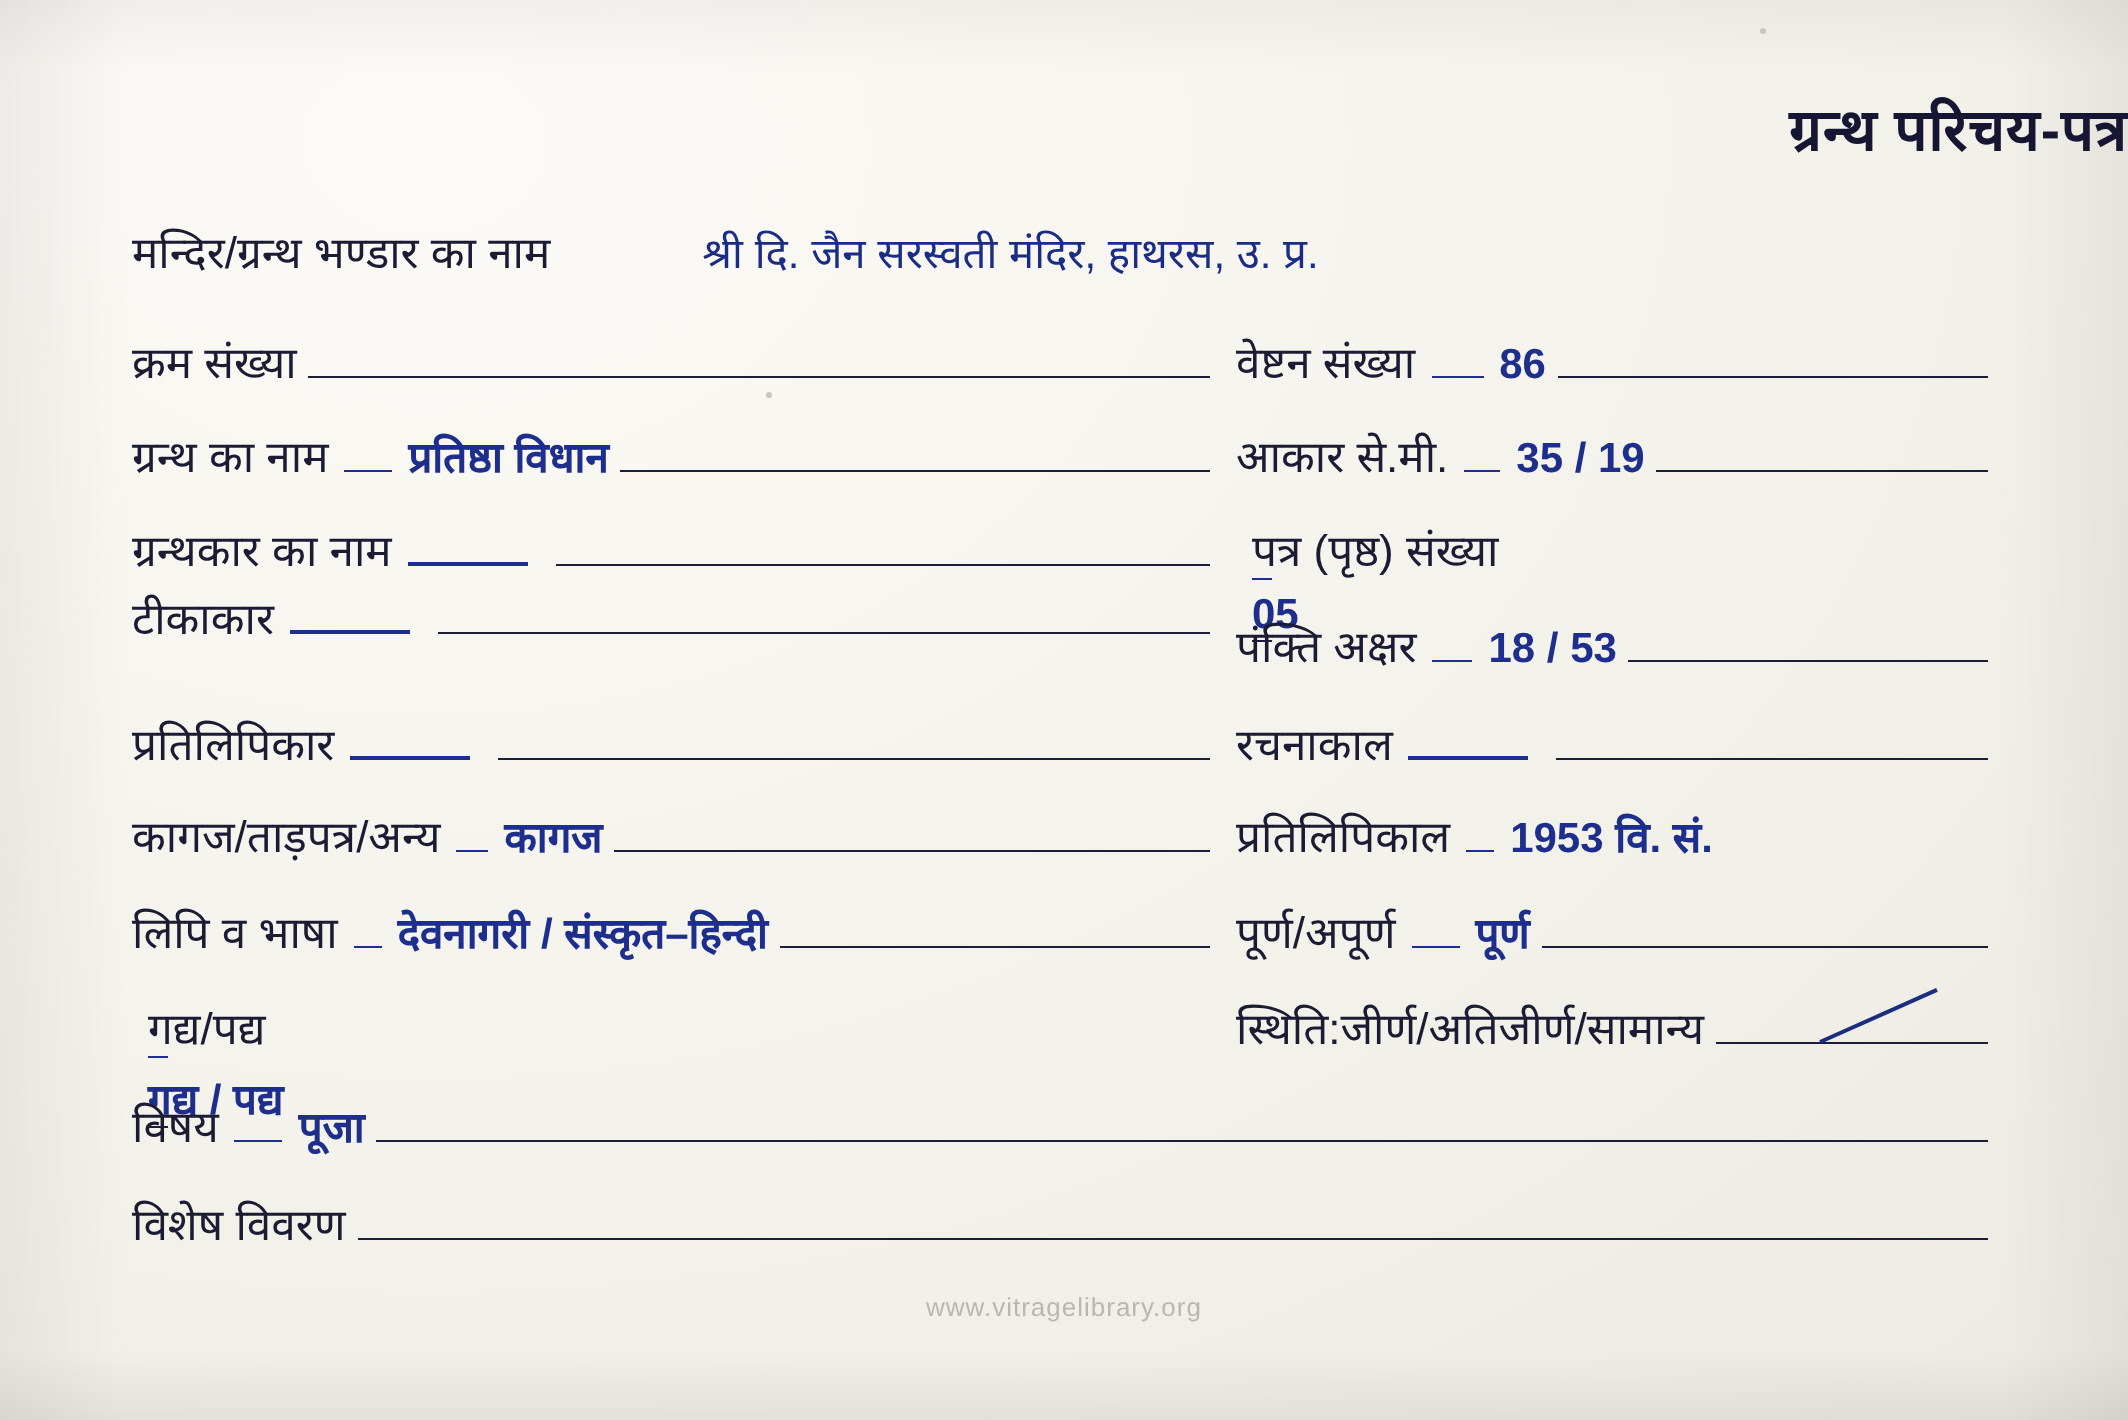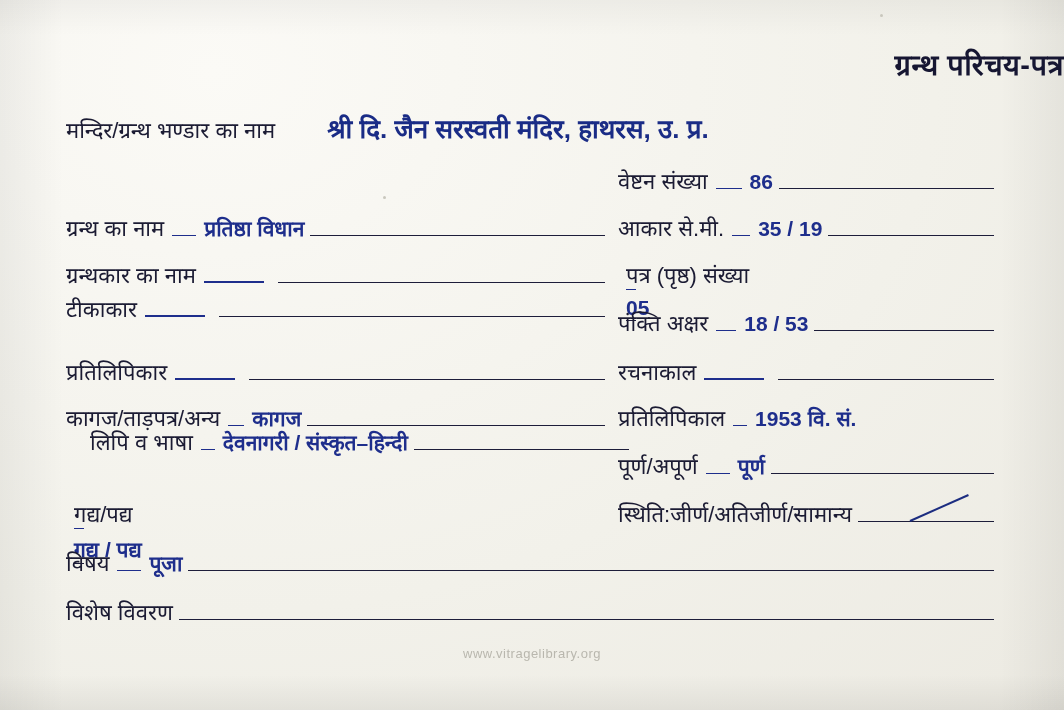--- a/index.html
+++ b/index.html
@@ -84,24 +84,24 @@
     top: 110px;
     width: 930px;
     display: flex;
     align-items: baseline;
   }
   .header-row .name {
     font-size: 22px;
     color: #1b1b33;
   }
   .header-row .inst {
-    font-size: 26px;
+    font-size: 21px;
     color: #1a2c86;
-    font-weight: bold;
-    margin-left: 52px;
+    font-weight: normal;
+    margin-left: 76px;
   }
   .strike {
     position: absolute;
     border-top: 2px solid #1c2d80;
     transform: rotate(-24deg);
     transform-origin: left center;
   }
   .watermark {
     position: absolute;
     left: 0;
@@ -127,20 +127,24 @@
   <div class="dot" style="left:383px; top:196px;"></div>
   <div class="dot" style="left:880px; top:14px;"></div>
 
   <div class="title">ग्रन्थ परिचय-पत्र</div>
 
   <div class="header-row">
     <span class="name">मन्दिर/ग्रन्थ भण्डार का नाम</span>
     <span class="inst">श्री दि. जैन सरस्वती मंदिर, हाथरस, उ. प्र.</span>
   </div>
 
+  <div class="row left-col" style="top:165px;">
+    <span class="lbl">क्रम संख्या</span>
+    <span class="rule"></span>
+  </div>
   <div class="row right-col" style="top:165px; width:382px;">
     <span class="lbl">वेष्टन संख्या</span>
     <span class="rule-ink" style="max-width:26px;"></span>
     <span class="val">86</span>
     <span class="rule"></span>
   </div>
 
   <div class="row left-col" style="top:212px;">
     <span class="lbl">ग्रन्थ का नाम</span>
     <span class="rule-ink" style="max-width:24px;"></span>
@@ -194,21 +198,21 @@
     <span class="rule-ink" style="max-width:16px;"></span>
     <span class="val">कागज</span>
     <span class="rule"></span>
   </div>
   <div class="row right-col" style="top:402px; width:382px;">
     <span class="lbl">प्रतिलिपिकाल</span>
     <span class="rule-ink" style="max-width:14px;"></span>
     <span class="val">1953 वि. सं.</span>
   </div>
 
-  <div class="row left-col" style="top:426px;margin-left:24px;">
+  <div class="row left-col" style="top:450px;">
     <span class="lbl">लिपि व भाषा</span>
     <span class="rule-ink" style="max-width:14px;"></span>
     <span class="val">देवनागरी / संस्कृत–हिन्दी</span>
     <span class="rule"></span>
   </div>
   <div class="row right-col" style="top:450px; width:382px;">
     <span class="lbl">पूर्ण/अपूर्ण</span>
     <span class="rule-ink" style="max-width:24px;"></span>
     <span class="val">पूर्ण</span>
     <span class="rule"></span>

